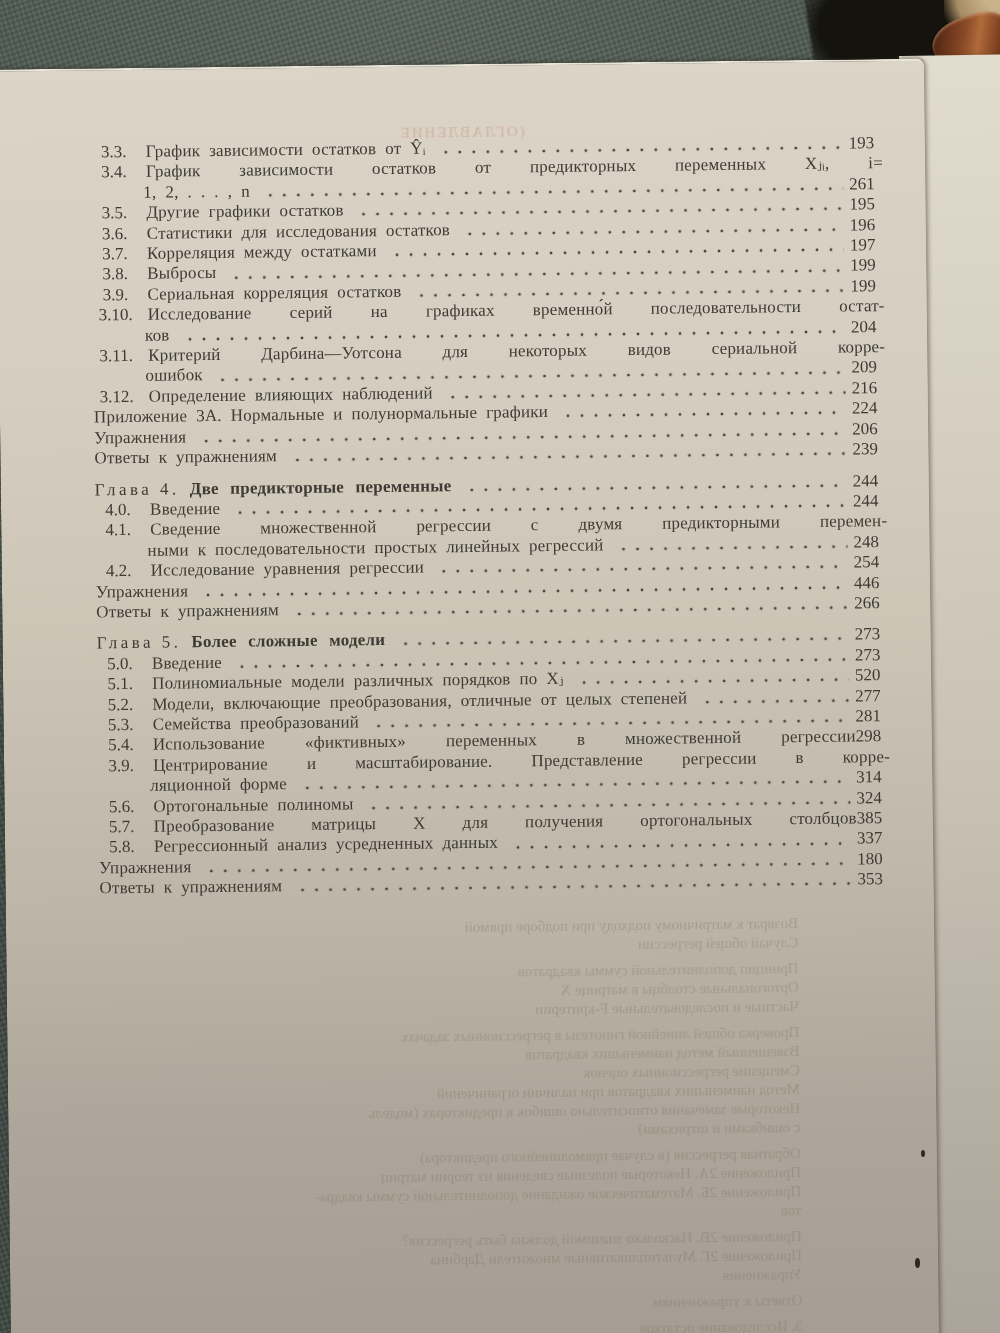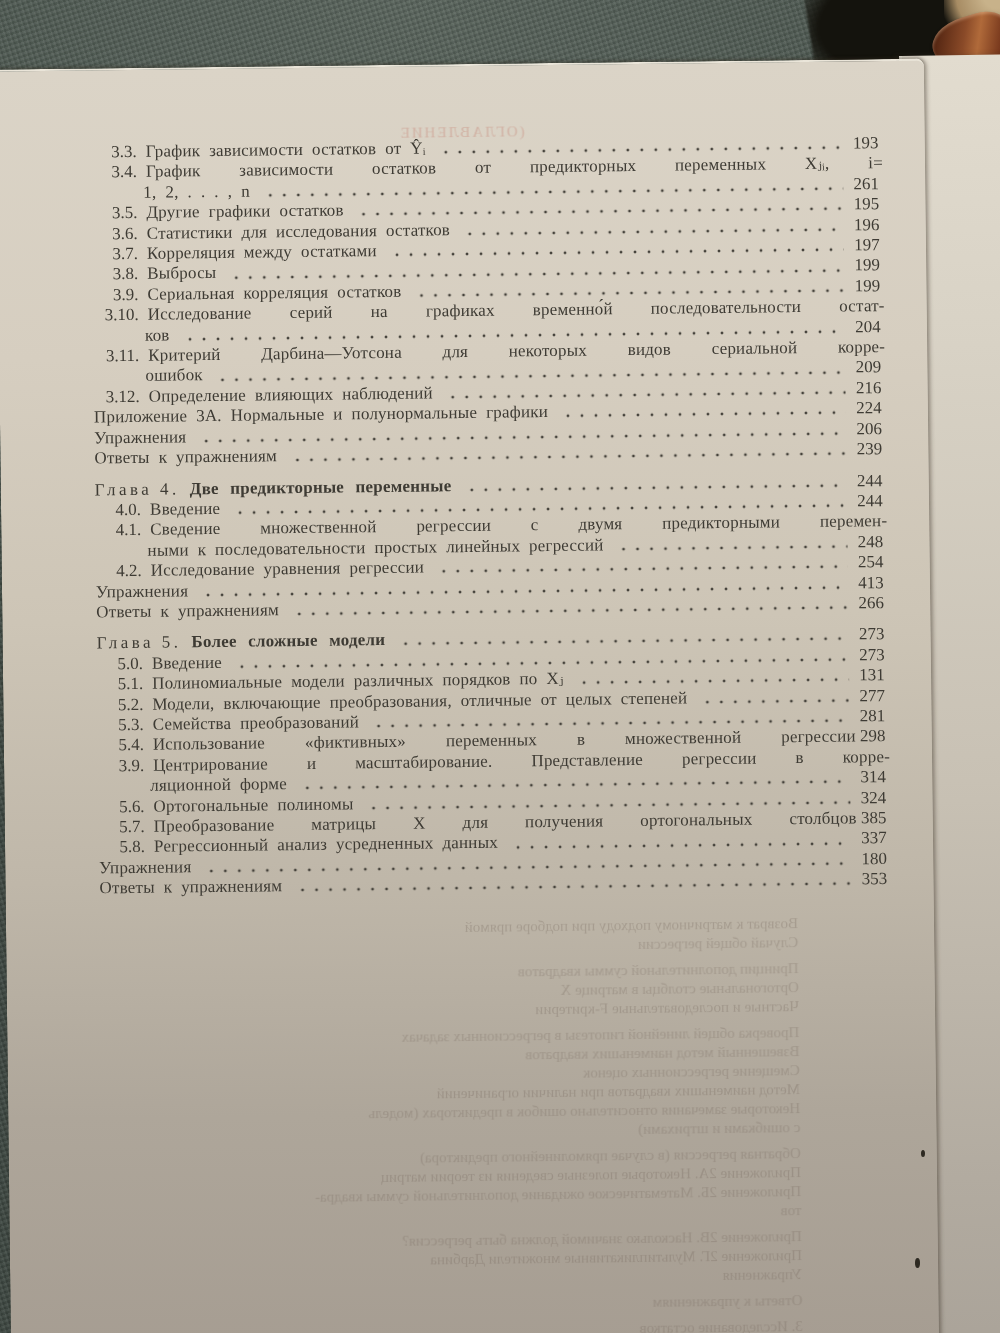--- a/index.html
+++ b/index.html
@@ -31,27 +31,27 @@
   .paper{position:absolute; left:2px; top:64px; width:928px; height:1310px;
     transform:rotate(-0.68deg); transform-origin:50% 40%;
     border-radius:3px 8px 0 0; border-top:2px solid #eae5d9;
     background:linear-gradient(180deg,#dbd4c7 0%,#d6cec0 22%,#cdc5b6 42%,#bfb7a9 62%,#aea69a 80%,#a59c91 100%);
     box-shadow:3px 0 4px rgba(60,50,38,0.35), 0 -2px 3px rgba(40,35,25,0.25);}
   .content{position:absolute; left:94px; top:72px; width:792px; color:#3e3b34;
     font-size:17px; line-height:20.4px;}
   .row{display:flex; align-items:baseline; white-space:nowrap;}
   .row.gap{margin-top:11px;}
   .ind2{padding-left:52px;}
-  .secnum{display:inline-block; min-width:46px; text-align:right; margin-right:9px; flex:0 0 auto;}
+  .secnum{display:inline-block; min-width:46px; text-align:center; margin-right:9px; flex:0 0 auto;}
   .lbl{word-spacing:4.5px; letter-spacing:0.2px;}
   .fill .lbl{flex:1 1 auto; text-align:justify; text-align-last:justify; white-space:normal; display:block;}
   .leader{flex:1 1 auto; min-width:14px; height:0.85em; align-self:flex-end; margin:0 6px 2px 10px;
     background-image:radial-gradient(circle,#45423b 1.25px, rgba(0,0,0,0) 1.7px);
     background-size:14px 6px; background-repeat:repeat-x; background-position:3px 85%;}
-  .pnum{flex:0 0 auto; min-width:34px; text-align:center;}
+  .pnum{flex:0 0 auto; min-width:34px; text-align:left;}
   .chapter-label{letter-spacing:3.5px; margin-right:10px;}
   .chapter-title{font-weight:bold; word-spacing:7px;}
   
   .bleed{position:absolute; left:120px; top:852px; width:672px;
     transform:scaleX(-1); color:rgba(104,88,78,0.60); opacity:0.42;
     font-size:15px; line-height:19px; filter:blur(0.55px); text-align:left;}
   .bleed .bline{white-space:nowrap; overflow:hidden;}
   .bleed .bspace{height:7px;}
   .bleed-header{position:absolute; left:300px; top:58px; width:330px;
     transform:scaleX(-1); color:rgba(196,118,104,0.35); font-size:15px;
@@ -179,21 +179,21 @@
         </div>
         <div class="row">
           <span class="secnum">4.2.</span>
           <span class="lbl">Исследование уравнения регрессии</span>
           <span class="leader"></span>
           <span class="pnum">254</span>
         </div>
         <div class="row">
           <span class="lbl">Упражнения</span>
           <span class="leader"></span>
-          <span class="pnum">413</span>
+          <span class="pnum">446</span>
         </div>
         <div class="row">
           <span class="lbl">Ответы к упражнениям</span>
           <span class="leader"></span>
           <span class="pnum">266</span>
         </div>
         <div class="row gap">
           <span class="chapter-label">Глава 5.</span>
           <span class="chapter-title lbl">Более сложные модели</span>
           <span class="leader"></span>
@@ -202,21 +202,21 @@
         <div class="row">
           <span class="secnum">5.0.</span>
           <span class="lbl">Введение</span>
           <span class="leader"></span>
           <span class="pnum">273</span>
         </div>
         <div class="row">
           <span class="secnum">5.1.</span>
           <span class="lbl">Полиномиальные модели различных порядков по Xⱼ</span>
           <span class="leader"></span>
-          <span class="pnum">131</span>
+          <span class="pnum">520</span>
         </div>
         <div class="row">
           <span class="secnum">5.2.</span>
           <span class="lbl">Модели, включающие преобразования, отличные от целых степеней</span>
           <span class="leader"></span>
           <span class="pnum">277</span>
         </div>
         <div class="row">
           <span class="secnum">5.3.</span>
           <span class="lbl">Семейства преобразований</span>

